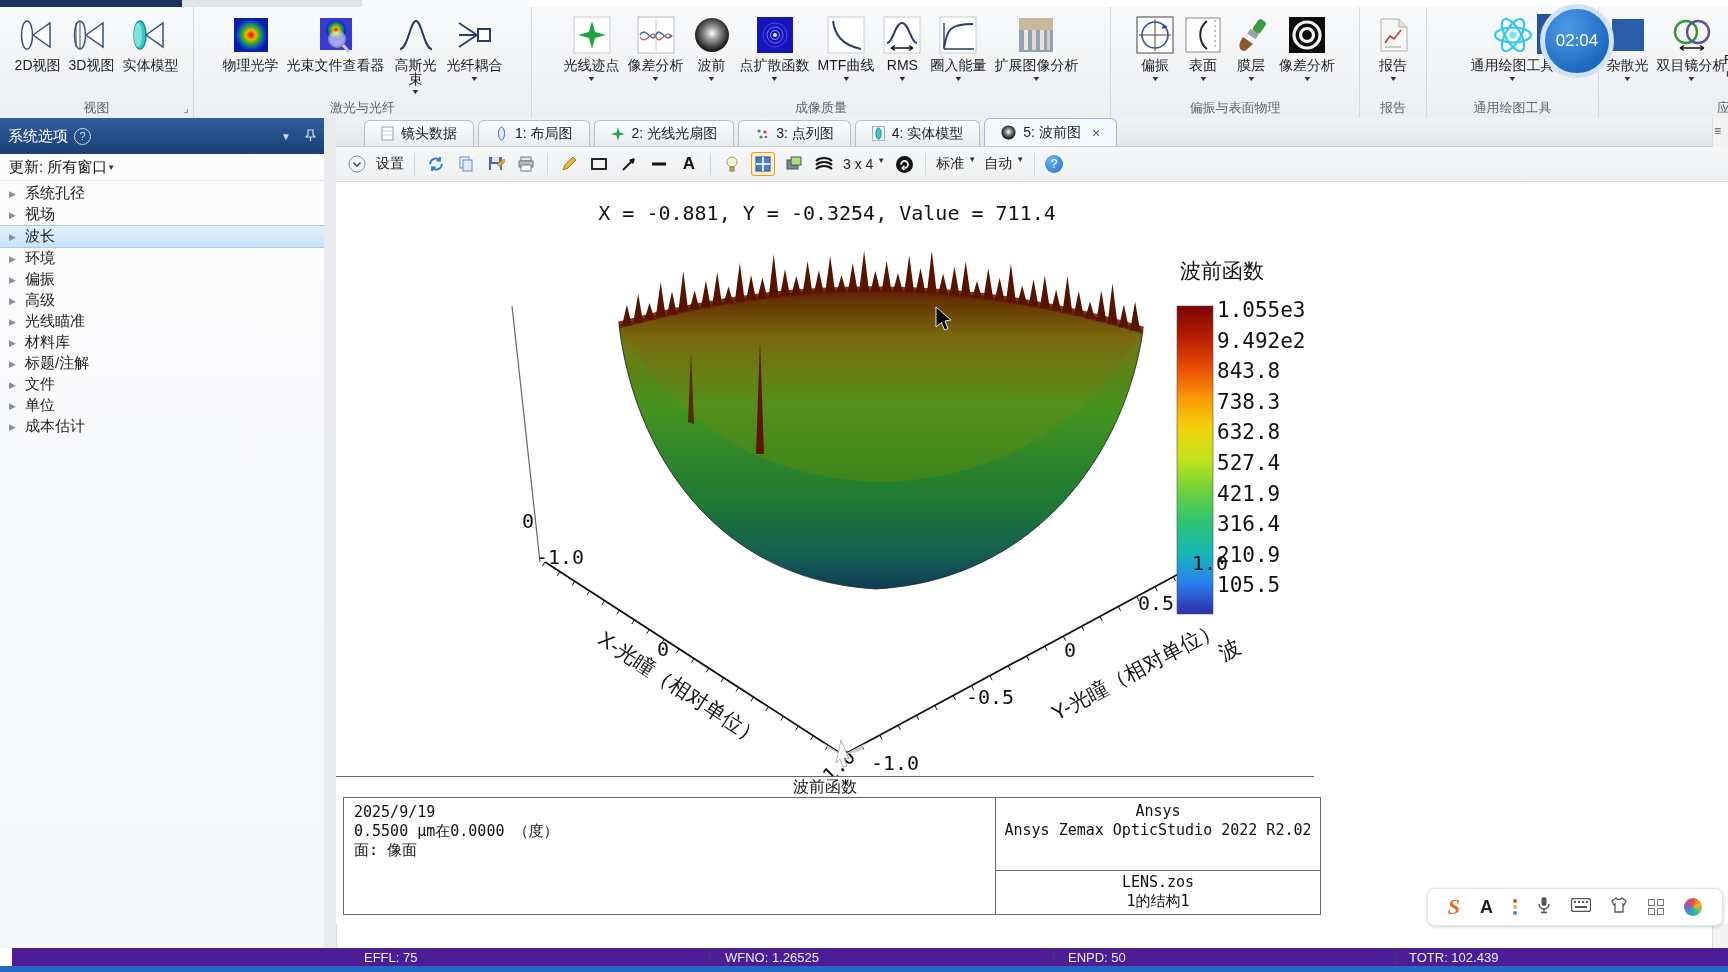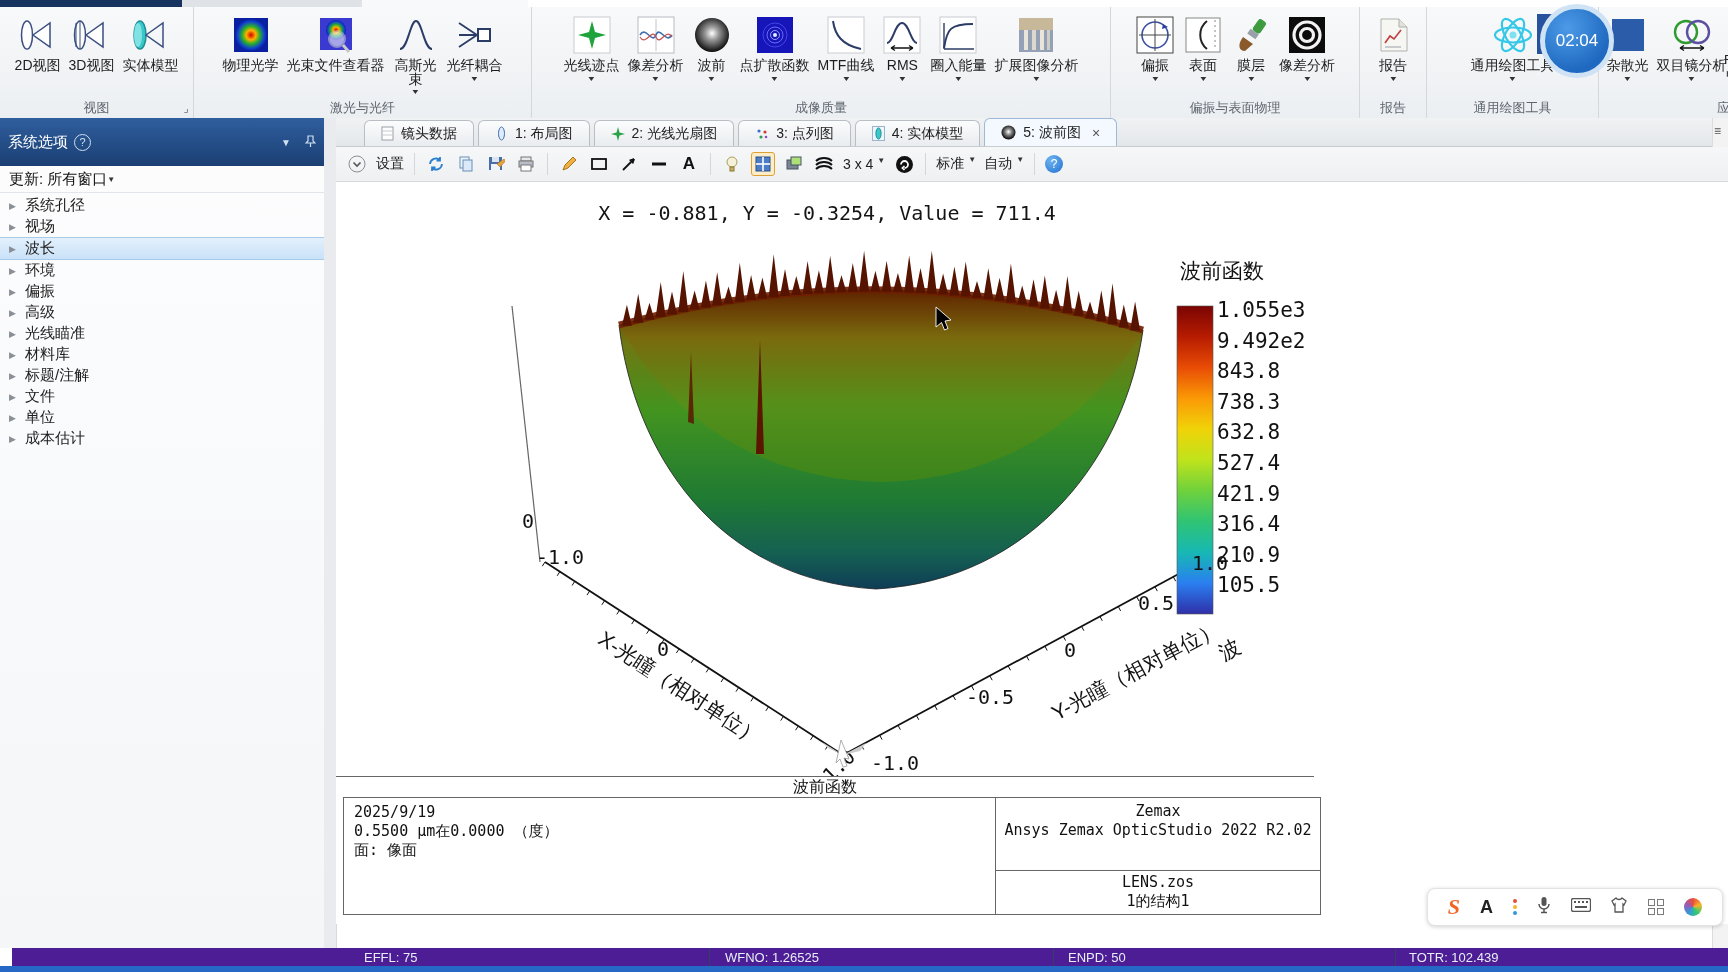--- a/index.html
+++ b/index.html
@@ -22,21 +22,21 @@
   .roverflow{position:absolute;right:2px;top:45px;font-size:13px;color:#222;}
   .rarrow{position:absolute;right:1px;top:62px;font-size:8px;color:#444;}
   .glabel-cut{position:absolute;right:4px;bottom:0;height:20px;line-height:20px;font-size:13px;color:#5f6670;}
   
   .clock{position:absolute;left:1540px;top:4px;width:74px;height:74px;border-radius:50%;
     background:radial-gradient(circle at 35% 30%,#4d9ae8,#1f6ac0 70%);border:5px solid #cfe3f5;box-sizing:border-box;
     display:flex;align-items:center;justify-content:center;color:#fff;font-size:17px;z-index:30;}
   .strayfrag{position:absolute;left:1537px;top:14px;width:28px;height:40px;background:#28529e;z-index:29;}
   
   .sidebar{position:absolute;top:118px;left:0;width:324px;height:830px;background:linear-gradient(#fdfdfe,#f4f6f8);}
-  .sb-head{height:20px;background:linear-gradient(#2f5e9e,#1b3f73);color:#fff;display:flex;align-items:center;padding:14px 8px;font-size:15px;}
+  .sb-head{height:20px;background:linear-gradient(#2f5e9e,#1b3f73);color:#fff;display:flex;align-items:center;padding:8px 8px;font-size:15px;}
   .sb-help{margin-left:6px;width:15px;height:15px;border:1px solid #cfe0f0;border-radius:50%;font-size:11px;line-height:15px;text-align:center;color:#cfe0f0;}
   .sb-headicons{margin-left:auto;display:flex;gap:14px;color:#cfe0f0;font-size:10px;align-items:center;}
   .sb-update{height:26px;display:flex;align-items:center;padding:0 9px;font-size:15px;color:#111;border-bottom:1px solid #e2e5e9;}
   .sb-update .ua{font-size:8px;color:#333;}
   .sb-tree{padding-top:2px;}
   .sb-item{height:21px;display:flex;align-items:center;padding-left:9px;font-size:15px;color:#1c1c1c;gap:8px;}
   .sb-item .tri{font-size:9px;color:#8a8f96;width:8px;}
   .sb-item.sel{background:linear-gradient(#e3f0fc,#c9e2f8);border-top:1px solid #a8cbe9;border-bottom:1px solid #a8cbe9;}
   
   .splitter{position:absolute;top:118px;left:324px;width:12px;height:830px;background:#e9ebee;border-right:1px solid #d6d9dd;}
@@ -740,21 +740,21 @@
     </div>
 
     <div class="info">
       <div class="info-left">
         <div>2025/9/19</div>
         <div>0.5500 μm在0.0000 （度）</div>
         <div>面: 像面</div>
       </div>
       <div class="info-right">
         <div class="info-brand">
-          <div>Zemax</div>
+          <div>Ansys</div>
           <div>Ansys Zemax OpticStudio 2022 R2.02</div>
         </div>
         <div class="info-file">
           <div>LENS.zos</div>
           <div>1的结构1</div>
         </div>
       </div>
     </div>
   </div>
 

